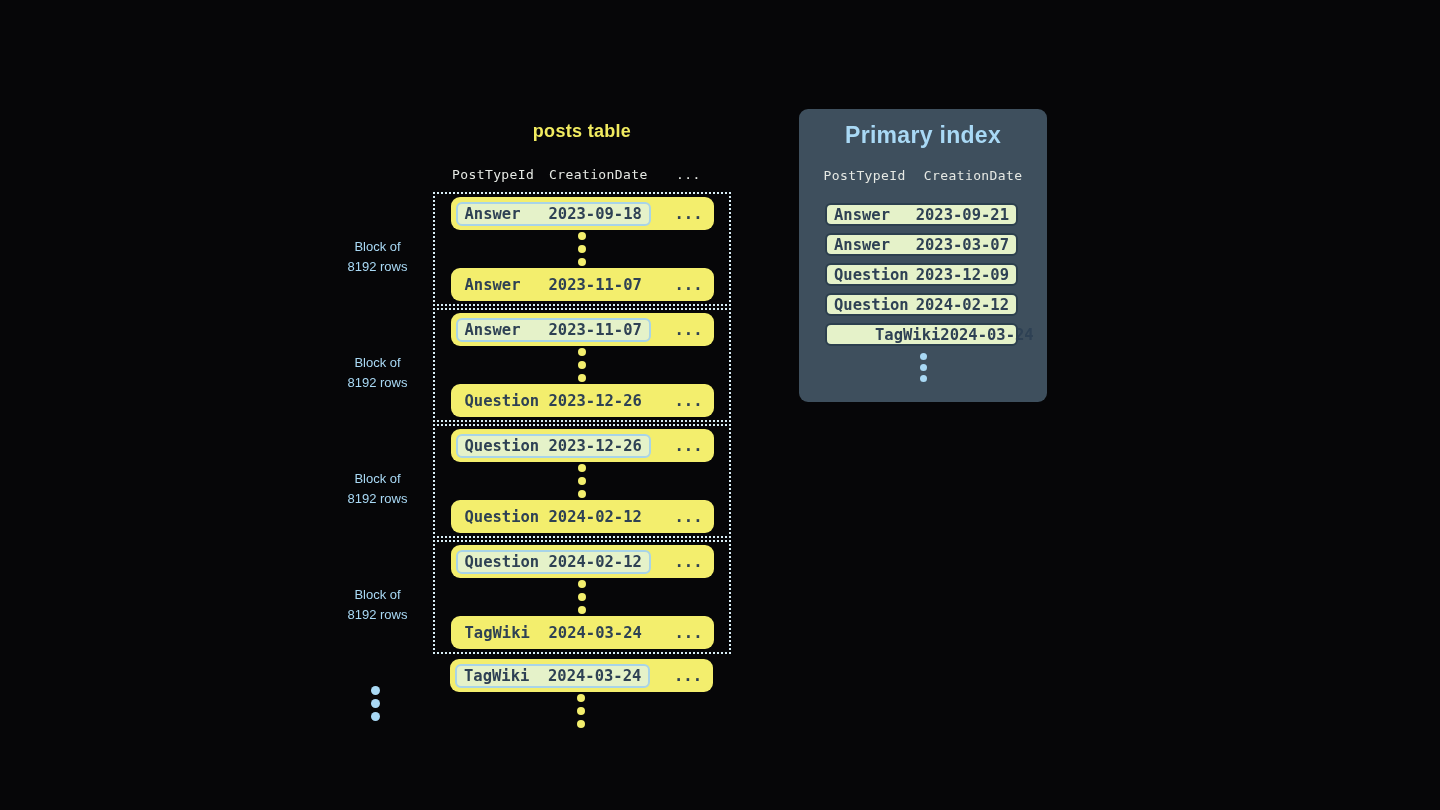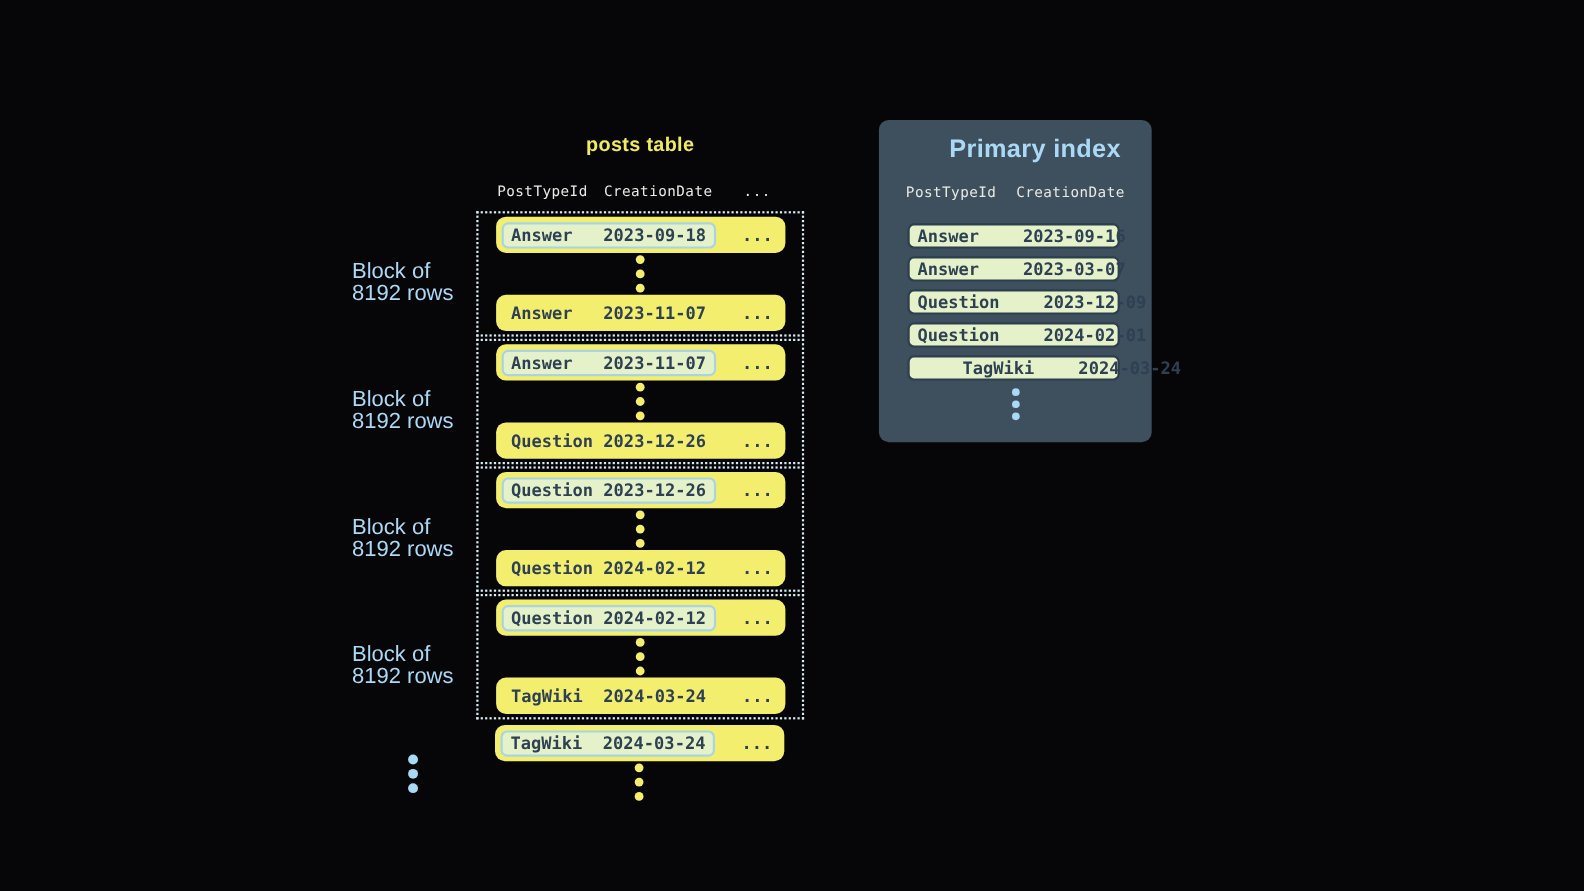--- a/index.html
+++ b/index.html
@@ -41,22 +41,22 @@
 
   .block{
     position:absolute;left:433px;width:298px;height:114px;
     border:2px dotted var(--dotted-border);
     box-sizing:border-box;
     display:flex;flex-direction:column;align-items:center;
     justify-content:space-between;padding:3px 0;
   }
   .block-label{
     position:absolute;right:100%;width:115px;top:43px;
-    color:var(--light-blue);
-    font-size:20px;line-height:20px;
+    text-align:center;color:var(--light-blue);
+    font-size:13px;line-height:20px;
   }
   .prow{
     position:relative;width:263px;height:33px;
     background:var(--row-yellow);border-radius:9px;
     display:flex;align-items:center;
     font-family:"DejaVu Sans Mono",monospace;
     font-weight:bold;font-size:15.5px;color:var(--dark-text);
     white-space:pre;flex:0 0 auto;
   }
   .hl-box{
@@ -78,39 +78,38 @@
   .left-blue-dots{position:absolute;left:371px;top:686px;}
 
   
   .index-panel{
     position:absolute;left:799px;top:109px;width:248px;height:293px;
     background:var(--panel-bg);border-radius:9px;
   }
   .index-title{
     position:absolute;top:13px;left:0;width:100%;
     text-align:center;color:var(--light-blue);
-    font-size:23px;font-weight:600;letter-spacing:.3px;margin-left:18px;
+    font-size:23px;font-weight:600;letter-spacing:.3px;
   }
   .index-headers{
     position:absolute;top:59px;left:0;width:100%;
     display:flex;justify-content:center;gap:18px;
     font-family:"DejaVu Sans Mono",monospace;
     font-size:13px;color:var(--header-text);letter-spacing:.4px;
   }
   .index-row{
     position:absolute;left:26px;width:193px;height:23px;
     box-sizing:border-box;
     background:var(--pale-green);
     border:2px solid var(--index-row-border);border-radius:6px;
     display:flex;align-items:center;justify-content:space-between;
     padding:0 7px;
     font-family:"DejaVu Sans Mono",monospace;
     font-weight:bold;font-size:15.5px;color:var(--dark-text);
     white-space:pre;
-    gap:40px;
   }
   .index-dots{position:absolute;left:0;right:0;top:244px;display:flex;justify-content:center;}
 </style>
 </head>
 <body>
 
 <div class="canvas">
 
   <div class="posts-title">posts table</div>
 
@@ -195,24 +194,24 @@
       </div>
     </div>
 
   <div class="index-panel">
     <div class="index-title">Primary index</div>
     <div class="index-headers">
       <span>PostTypeId</span>
       <span>CreationDate</span>
     </div>
     <div id="index-rows">
-        <div class="index-row" style="top: 94px;"><span>Answer</span><span>2023-09-16</span></div>
+        <div class="index-row" style="top: 94px;"><span>Answer</span><span>2023-09-21</span></div>
         <div class="index-row" style="top: 124px;"><span>Answer</span><span>2023-03-07</span></div>
         <div class="index-row" style="top: 154px;"><span>Question</span><span>2023-12-09</span></div>
-        <div class="index-row" style="top: 184px;"><span>Question</span><span>2024-02-01</span></div>
+        <div class="index-row" style="top: 184px;"><span>Question</span><span>2024-02-12</span></div>
         <div class="index-row" style="top: 214px; padding-left: 48px;"><span>TagWiki</span><span>2024-03-24</span></div>
       </div>
     <div class="index-dots" id="index-dots">
         <div class="vdots blue small">
           <i></i>
           <i></i>
           <i></i>
         </div>
       </div>
   </div>

